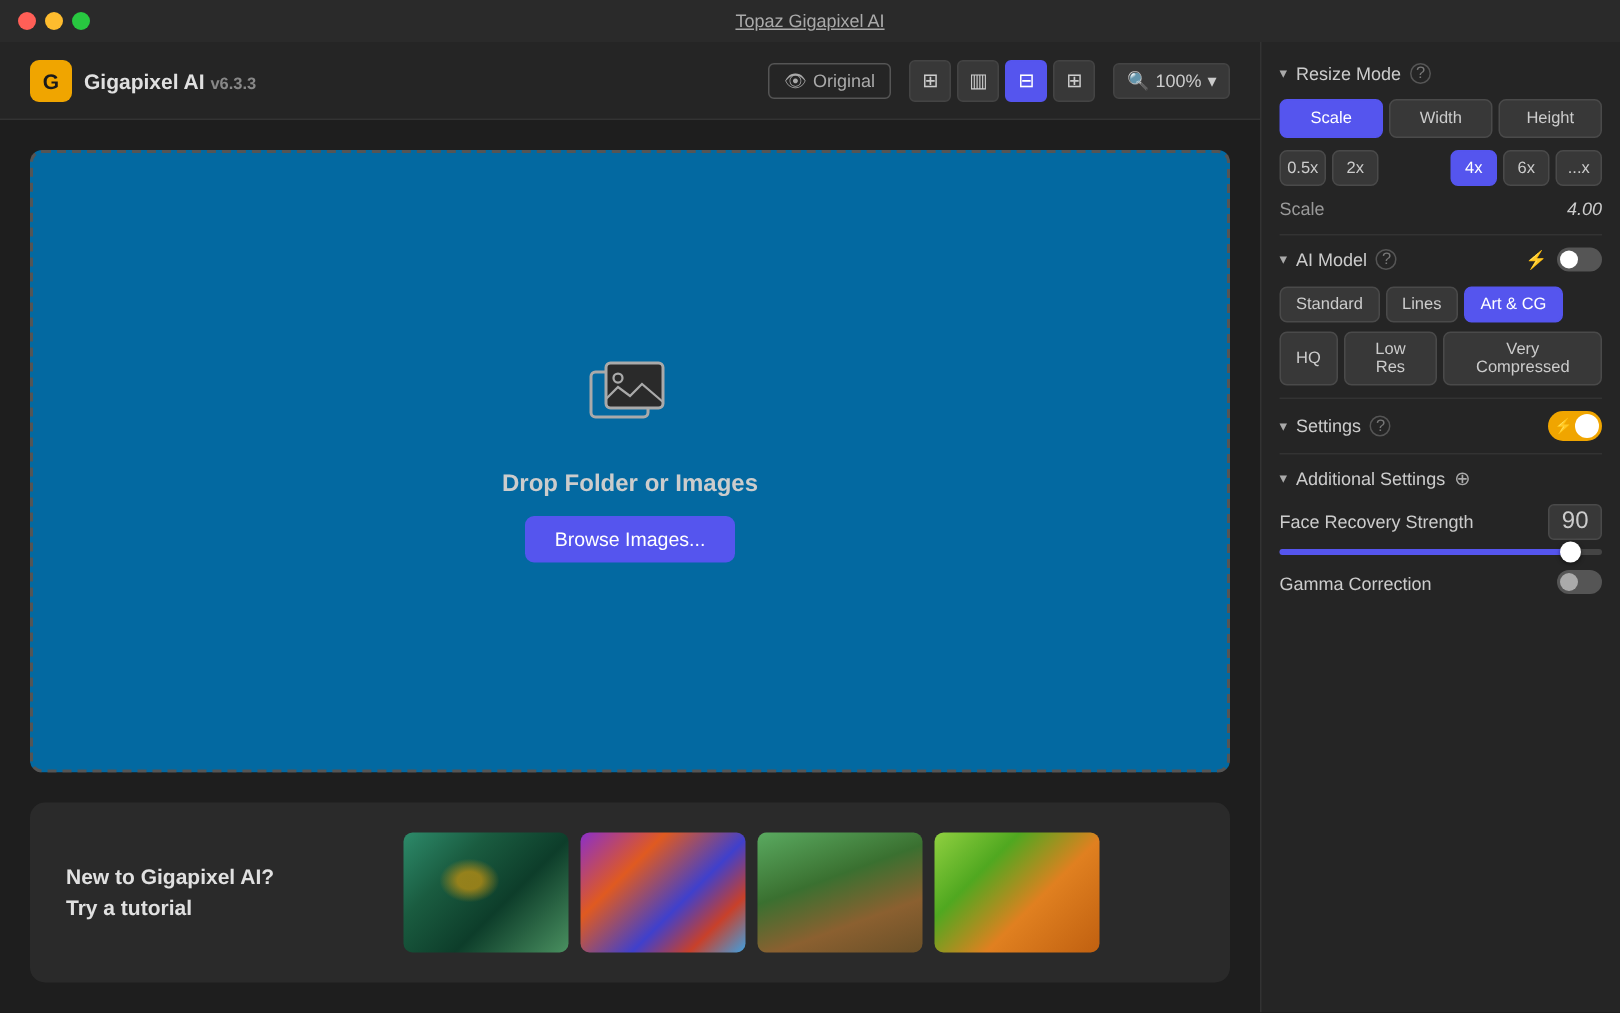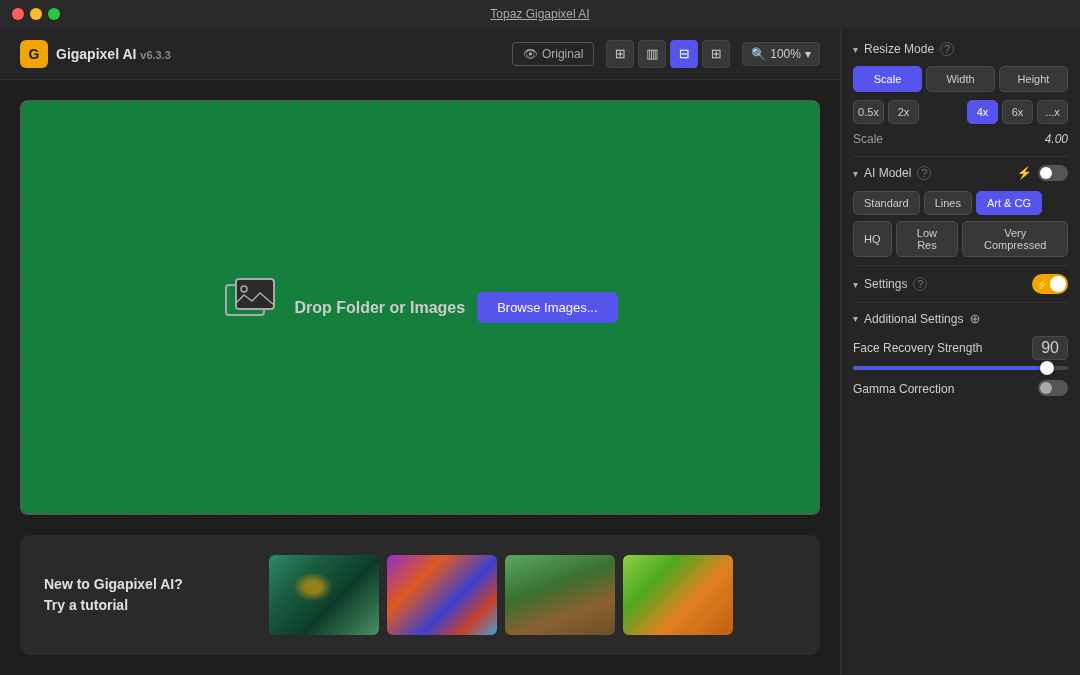--- a/index.html
+++ b/index.html
@@ -158,25 +158,25 @@
       padding: 20px;
       display: flex;
       flex-direction: column;
       overflow: hidden;
     }
     .drop-area {
       flex: 1;
       border: 2px dashed #555;
       border-radius: 8px;
       display: flex;
-      flex-direction: row;
+      flex-direction: column;
       align-items: center;
       justify-content: center;
       gap: 12px;
-      background: #15803d;
+      background: #0369a1;
     }
     .drop-icon {
       color: #aaa;
       font-size: 48px;
     }
     .drop-text {
       font-size: 16px;
       font-weight: 600;
       color: #ccc;
     }

